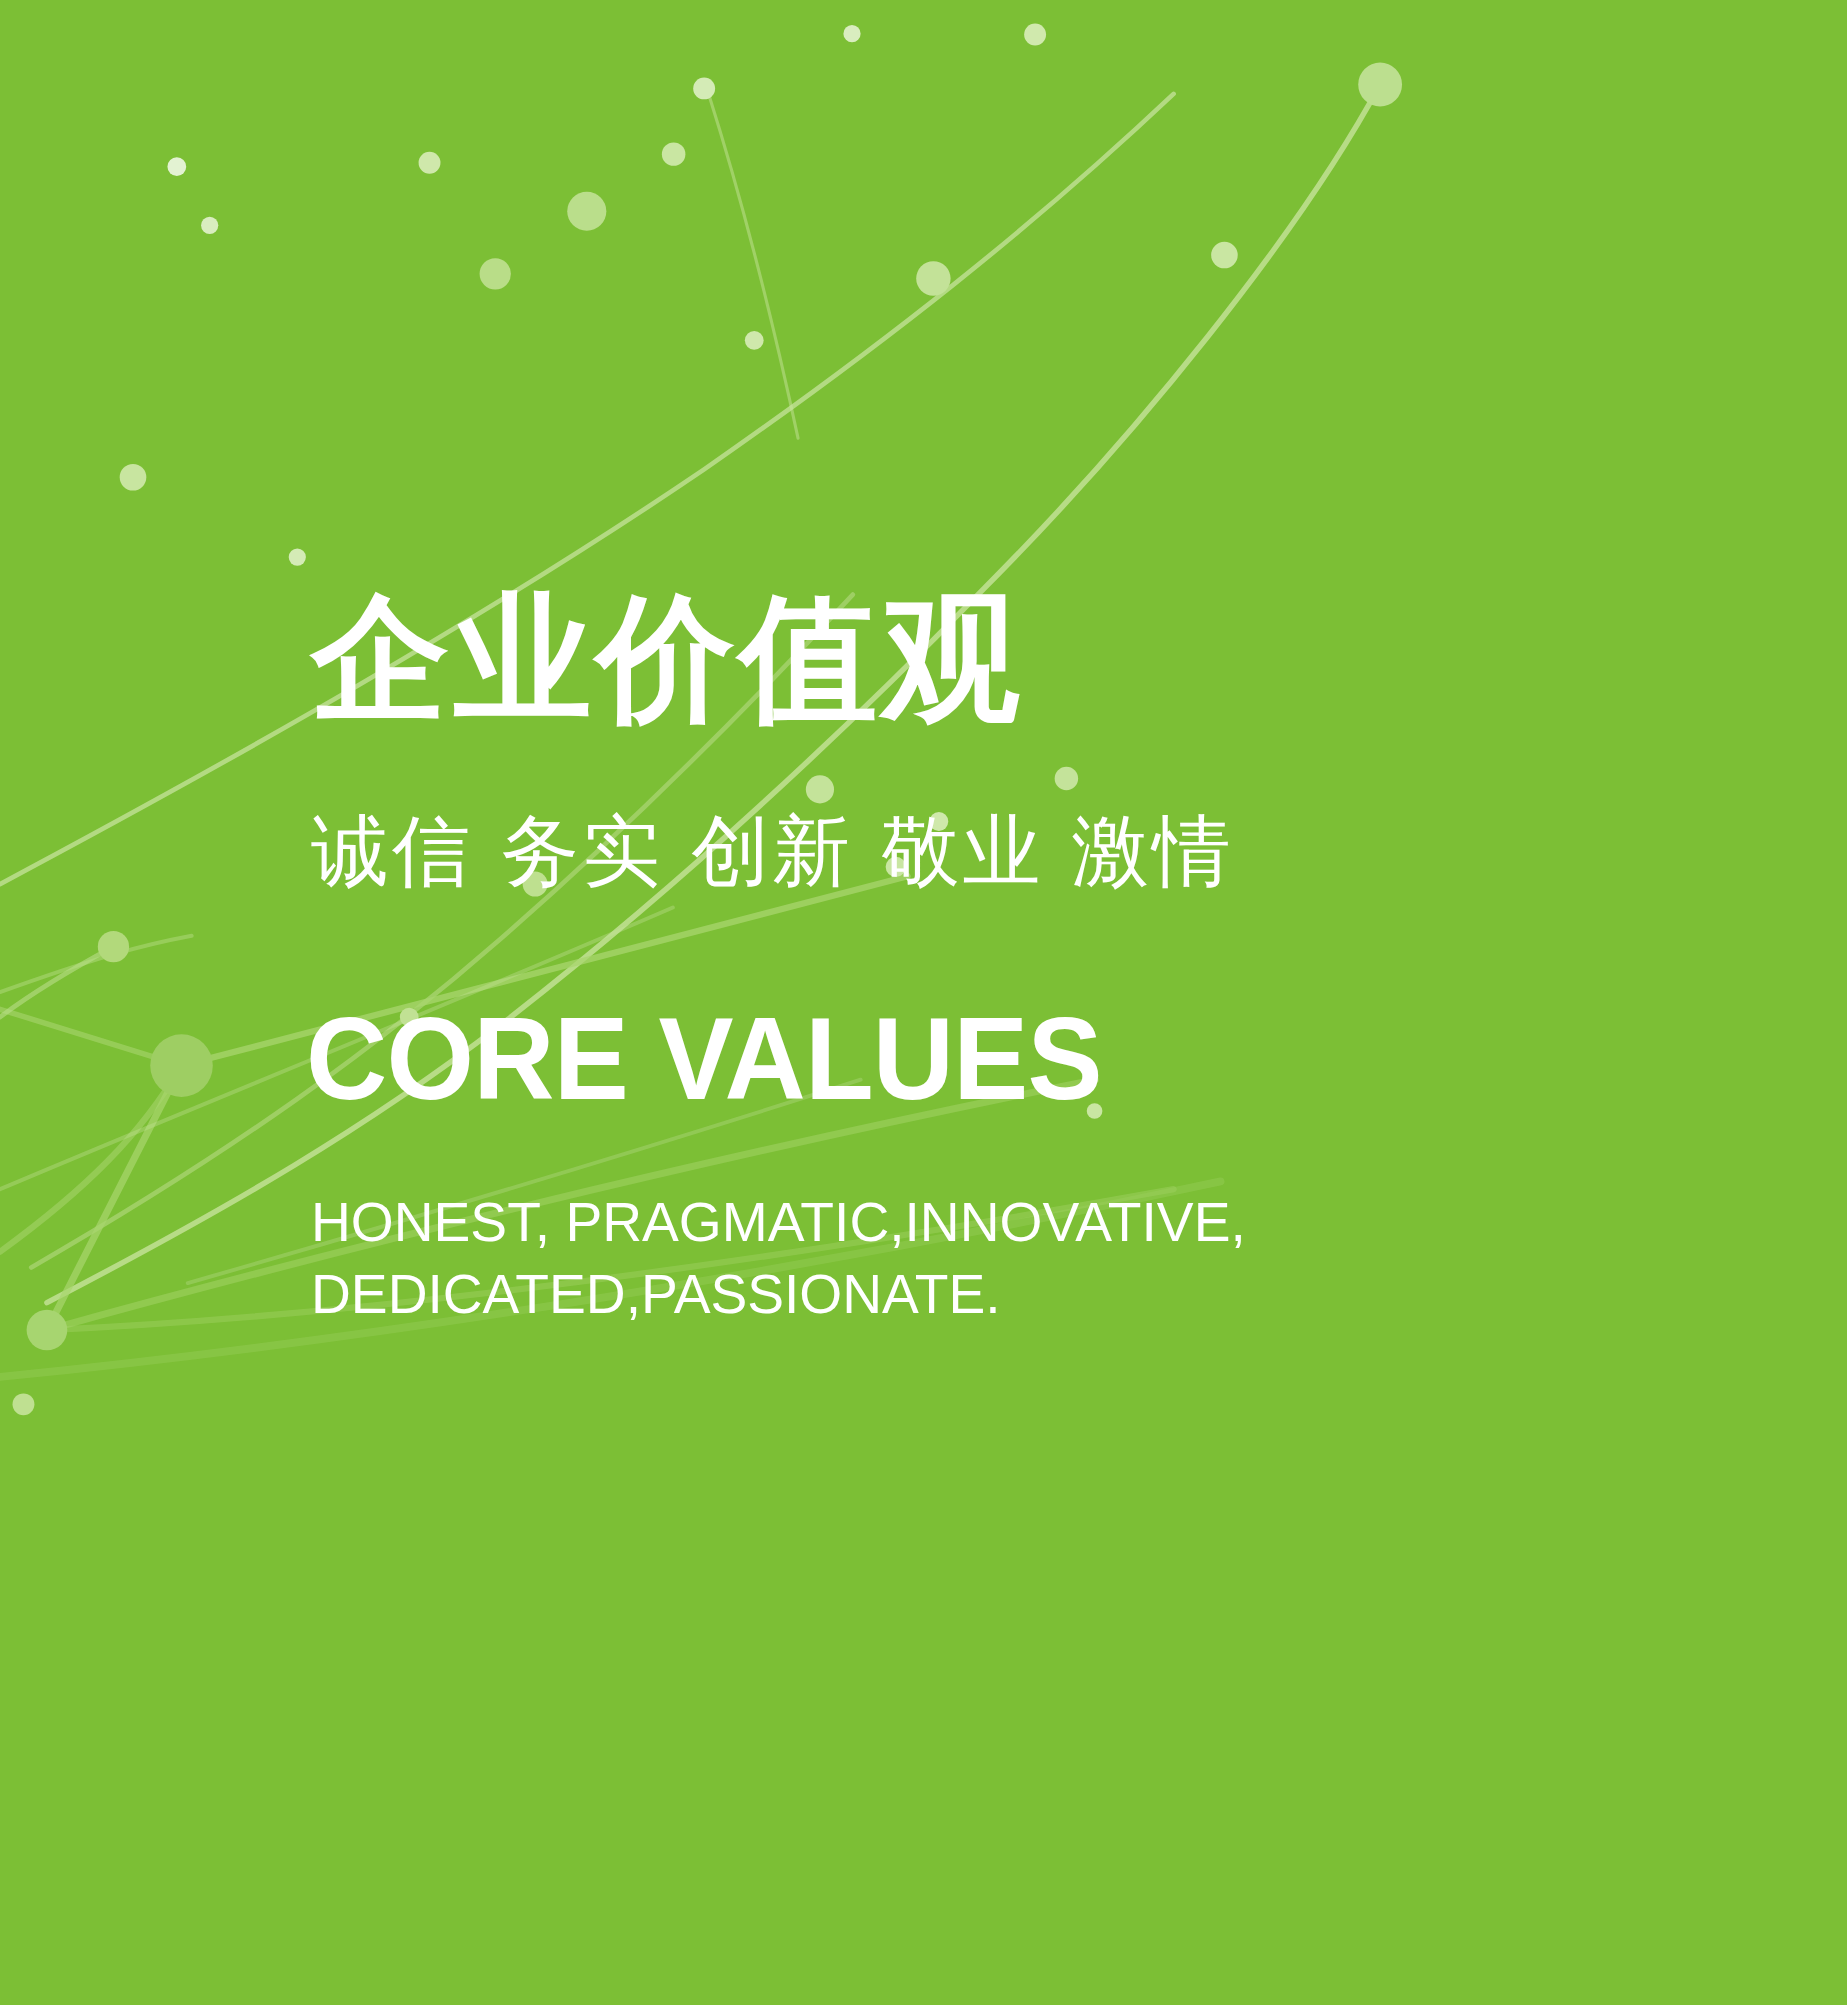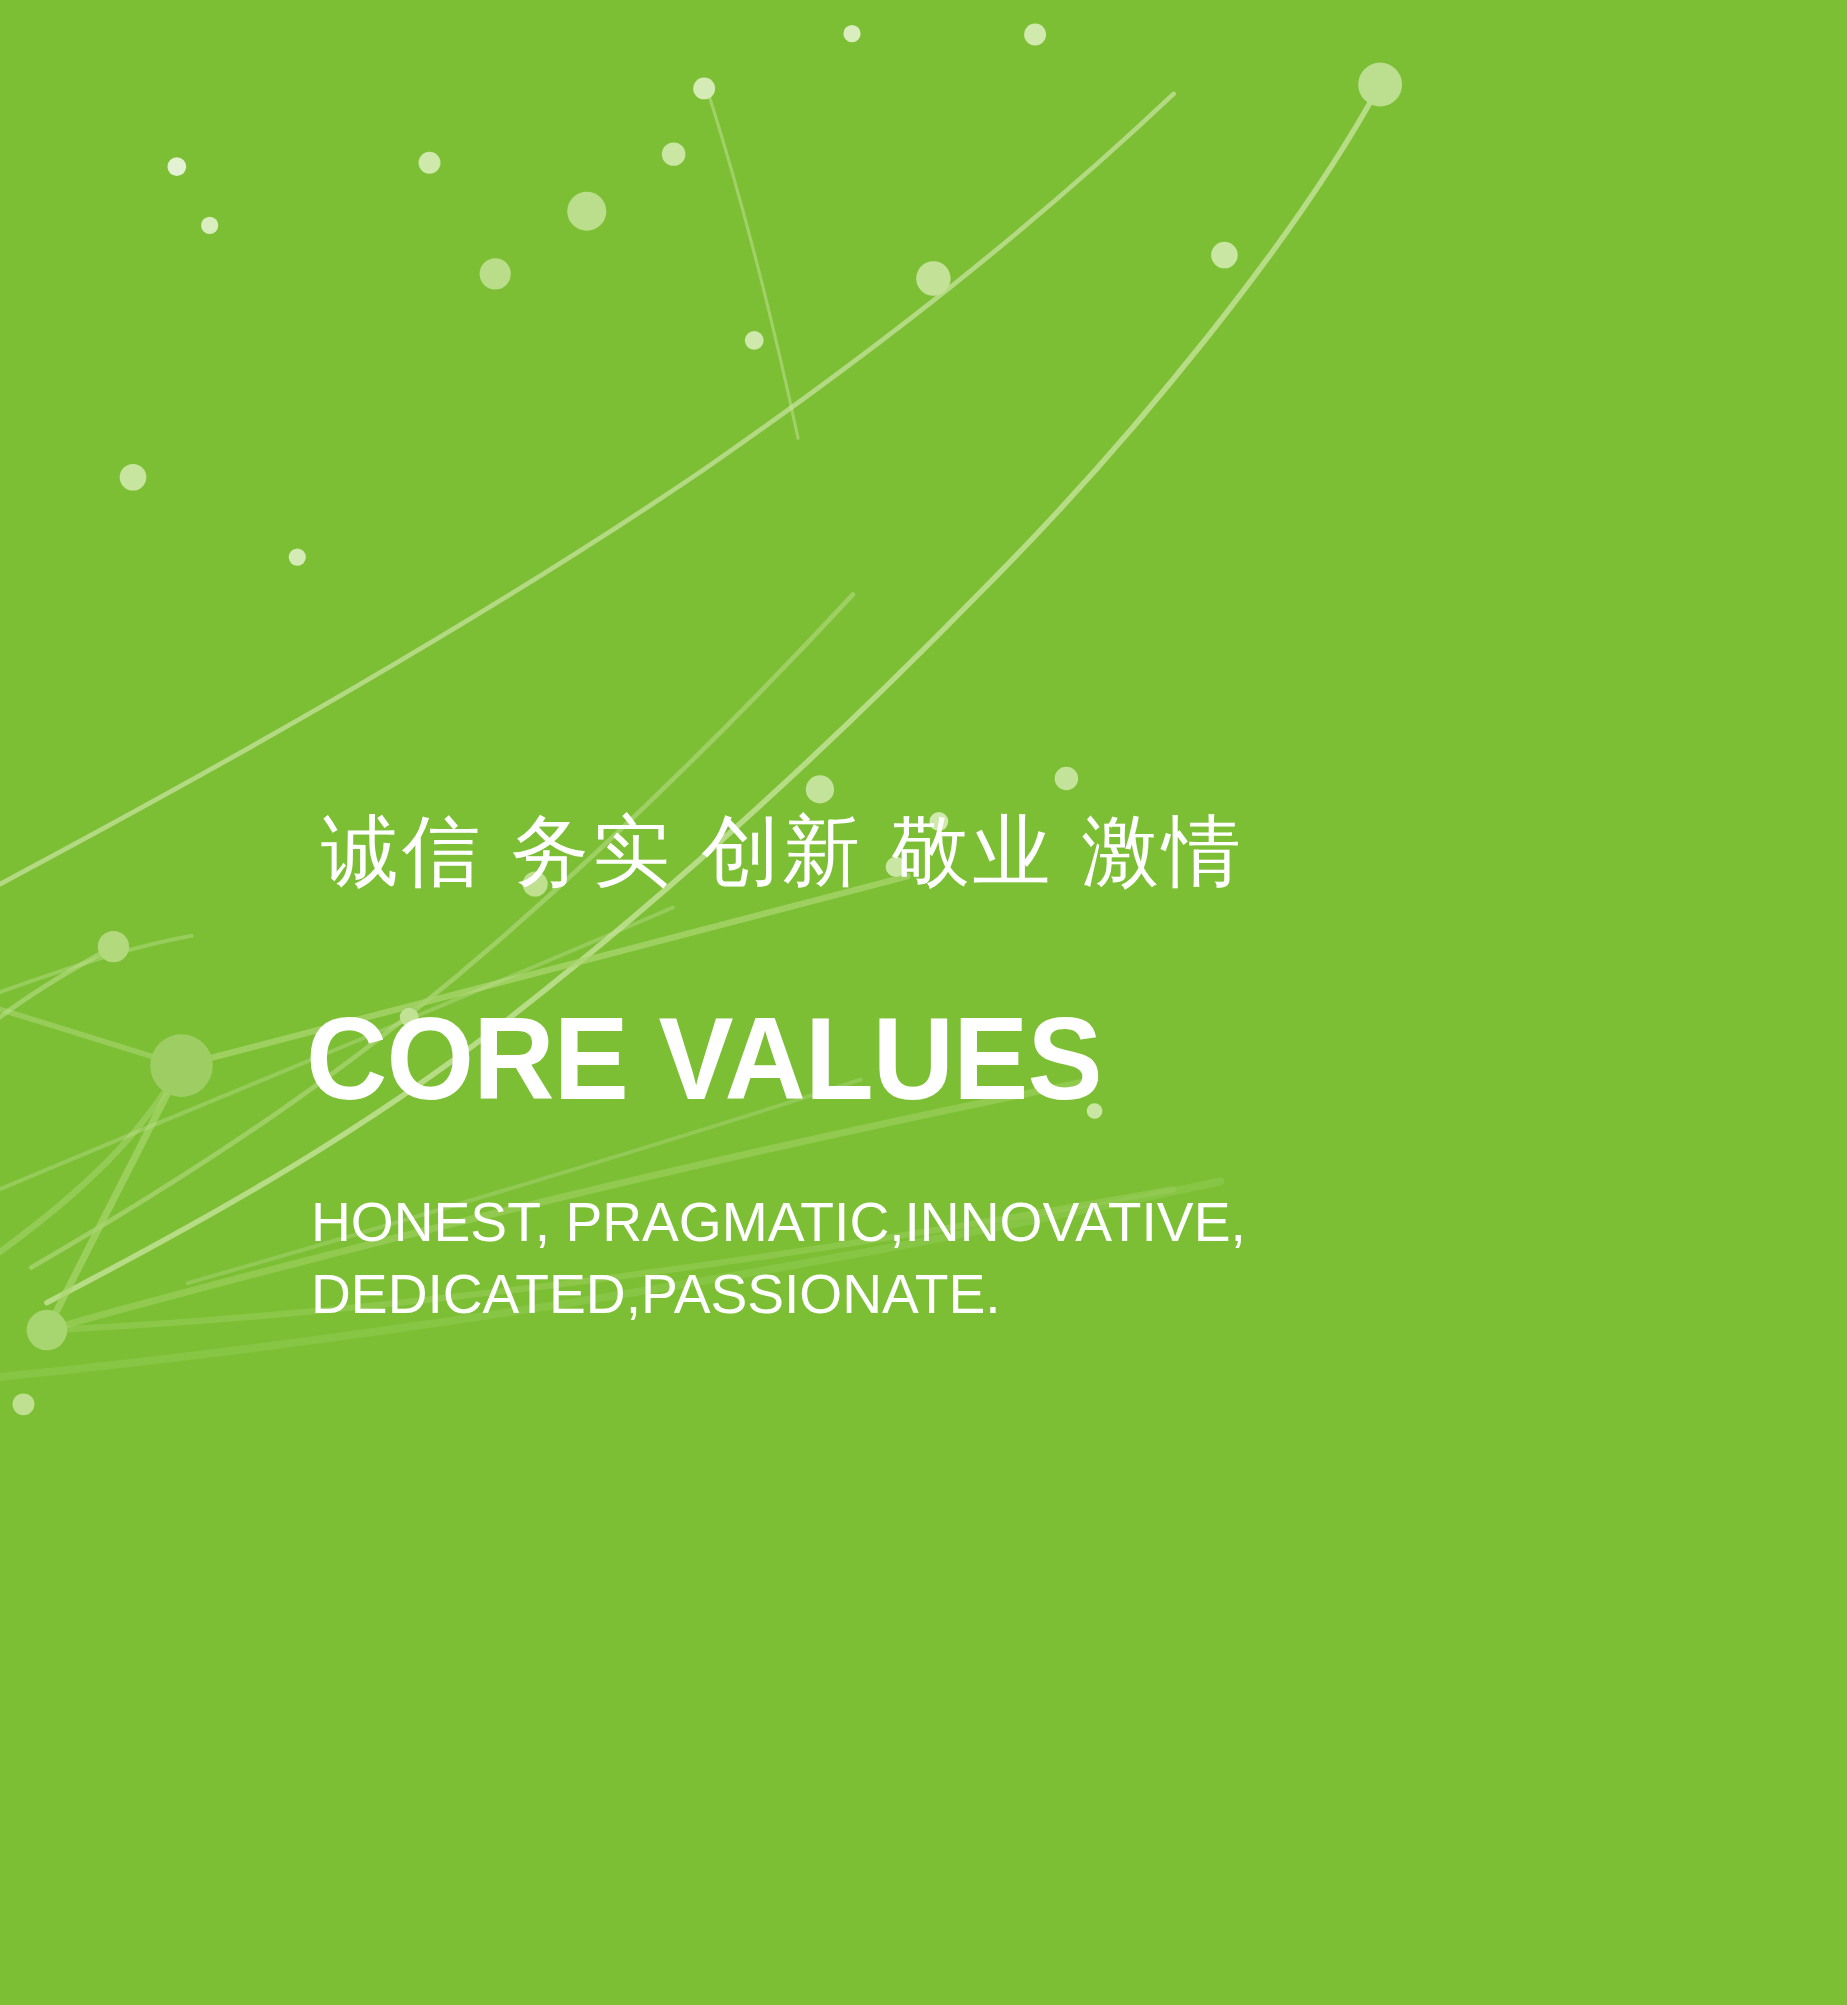--- a/index.html
+++ b/index.html
@@ -37,21 +37,21 @@
     line-height: 1;
     font-weight: 700;
     color: #ffffff;
     letter-spacing: 4.7px;
     white-space: nowrap;
     font-family: "DejaVu Sans", "Liberation Sans", sans-serif;
   }
   .zh-sub {
     position: absolute;
     top: 812px;
-    left: 10px;
+    left: 0;
     font-size: 78px;
     line-height: 1;
     font-weight: 400;
     color: #ffffff;
     letter-spacing: 3.1px;
     white-space: nowrap;
     font-family: "DejaVu Sans", "Liberation Sans", sans-serif;
   }
   .en-title {
     position: absolute;
@@ -141,20 +141,21 @@
       <circle cx="684" cy="1130" r="16" fill="#BEE08F"></circle>
       <circle cx="1145" cy="1108" r="13" fill="#C9E6A2"></circle>
       <circle cx="1363" cy="995" r="15" fill="#C4E39A"></circle>
       <circle cx="523" cy="1300" r="12" fill="#C1E194"></circle>
       <circle cx="1399" cy="1420" r="10" fill="#C9E6A2"></circle>
       <circle cx="30" cy="1795" r="14" fill="#BFE091"></circle>
     </g>
   </svg>
 
   <div id="content">
+    <div class="zh-title">企业价值观</div>
 
     <div class="zh-sub">诚信  务实  创新  敬业  激情</div>
 
     <div class="en-title">CORE VALUES</div>
 
     <div class="en-body">HONEST, PRAGMATIC,INNOVATIVE,
 DEDICATED,PASSIONATE.</div>
   </div>
 
 </div>

